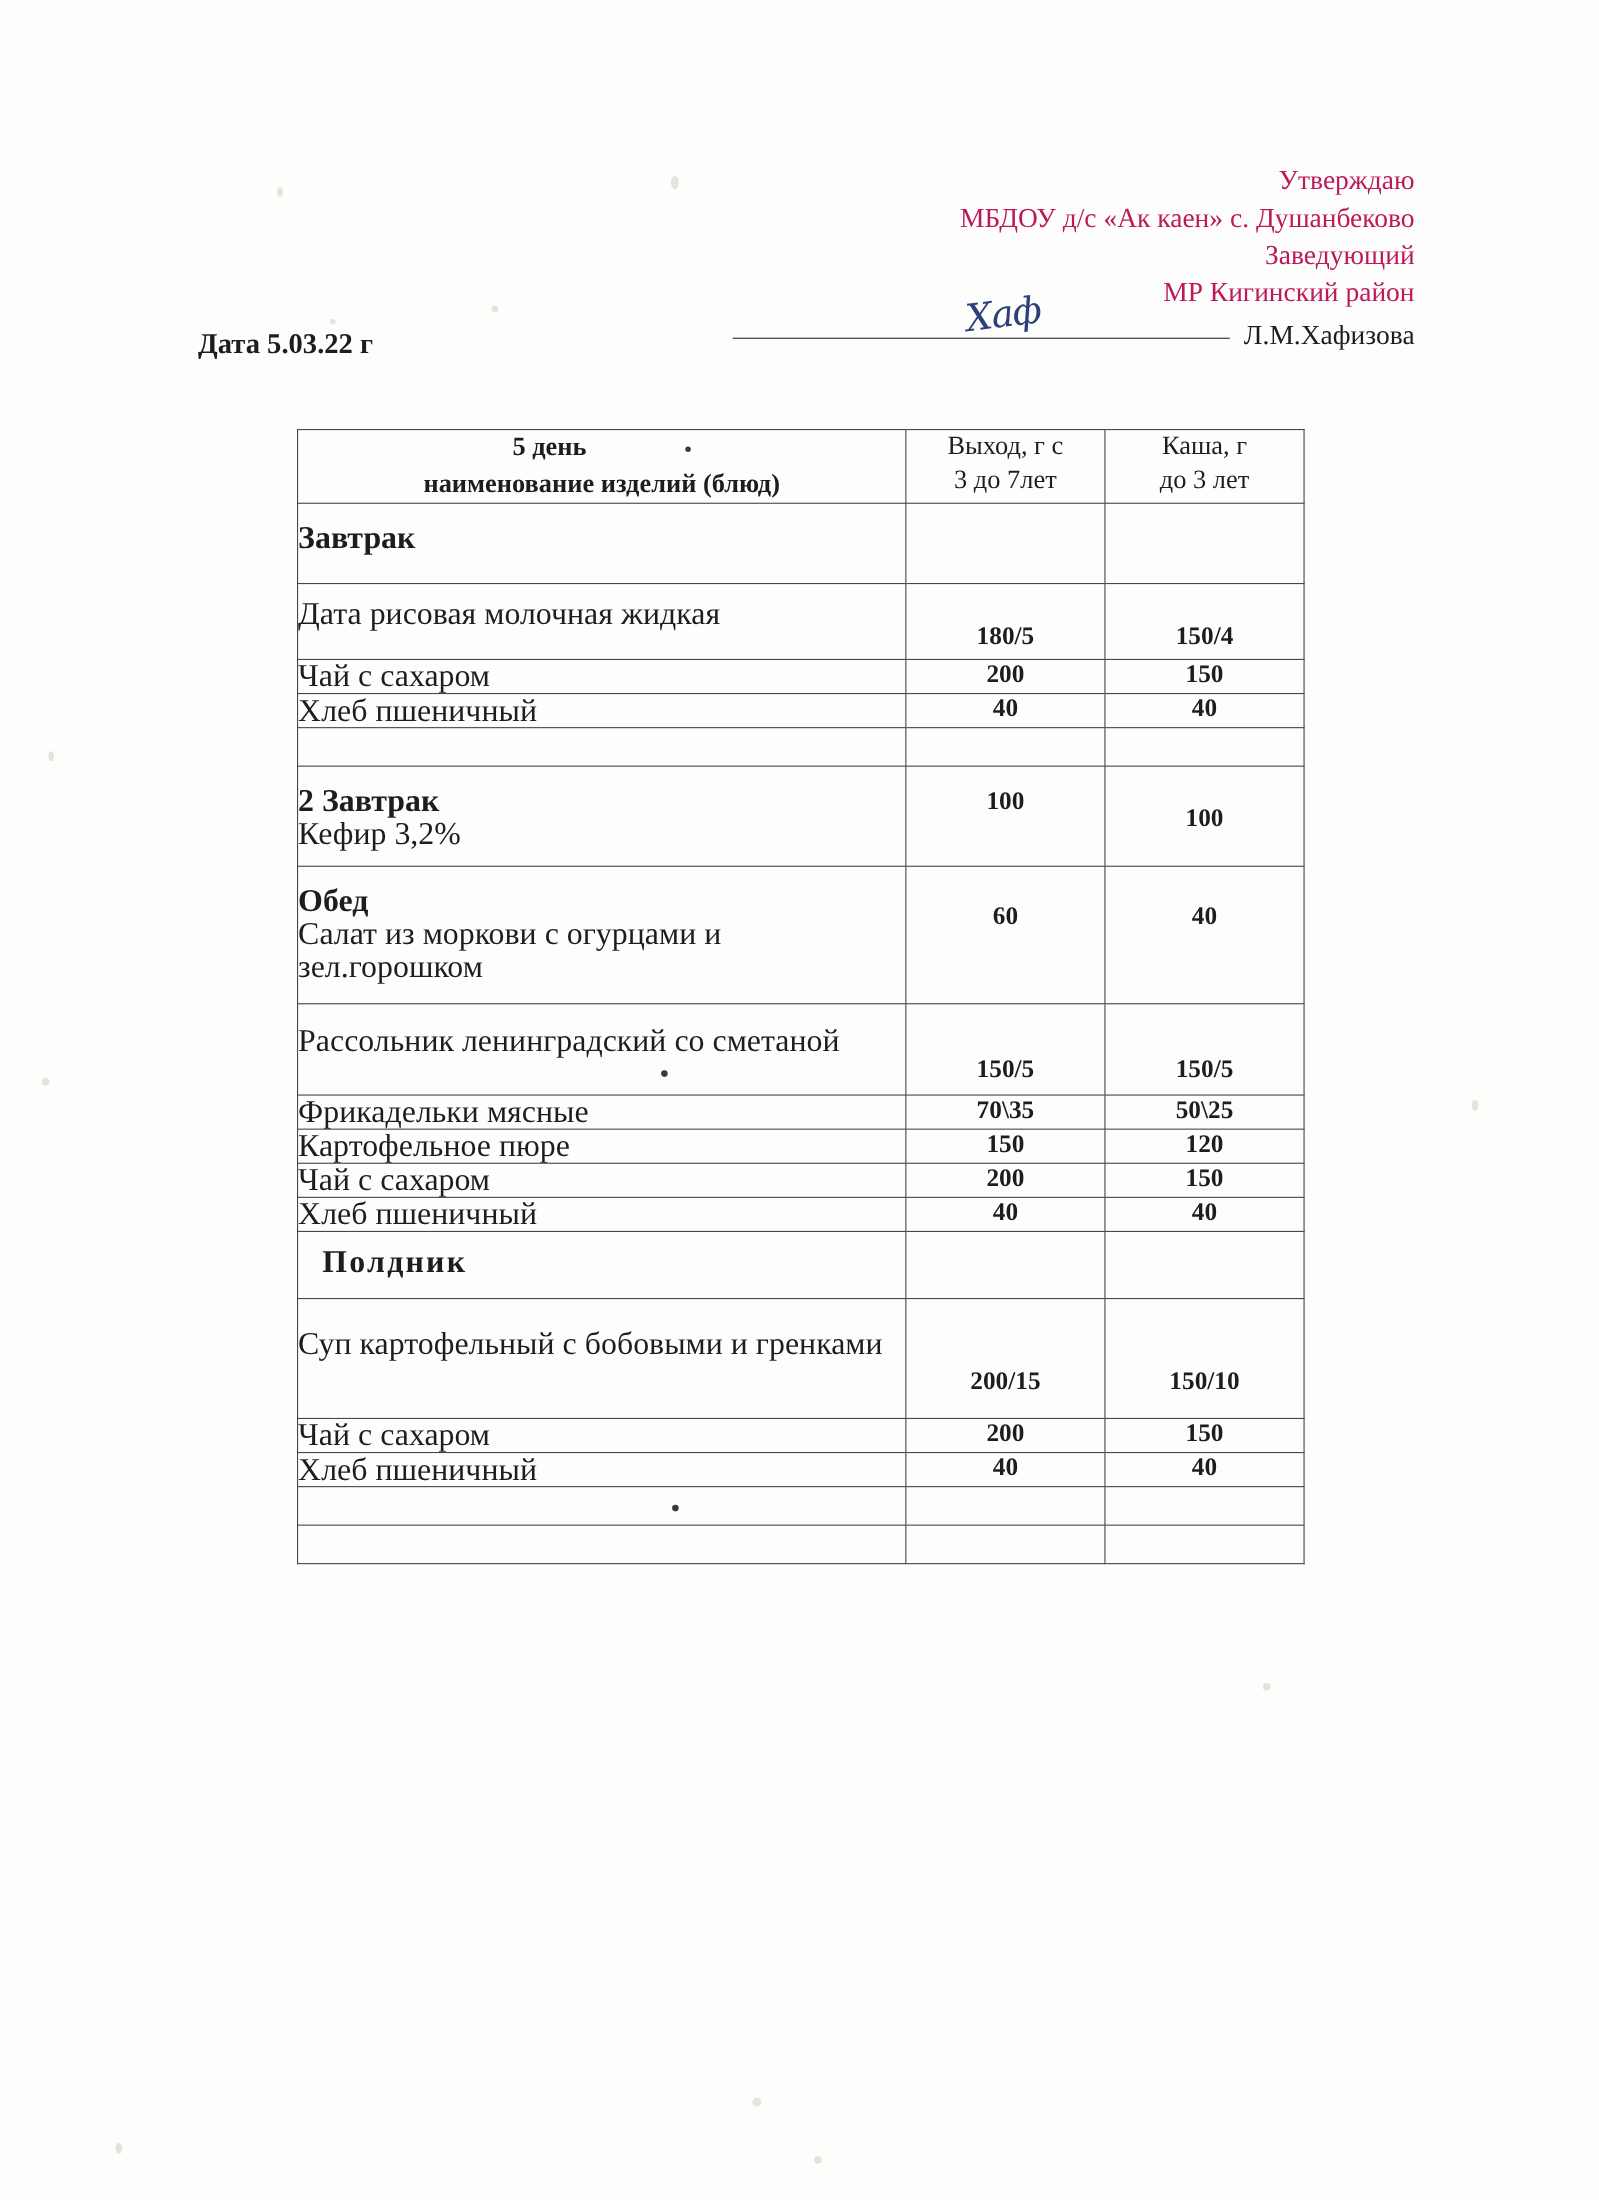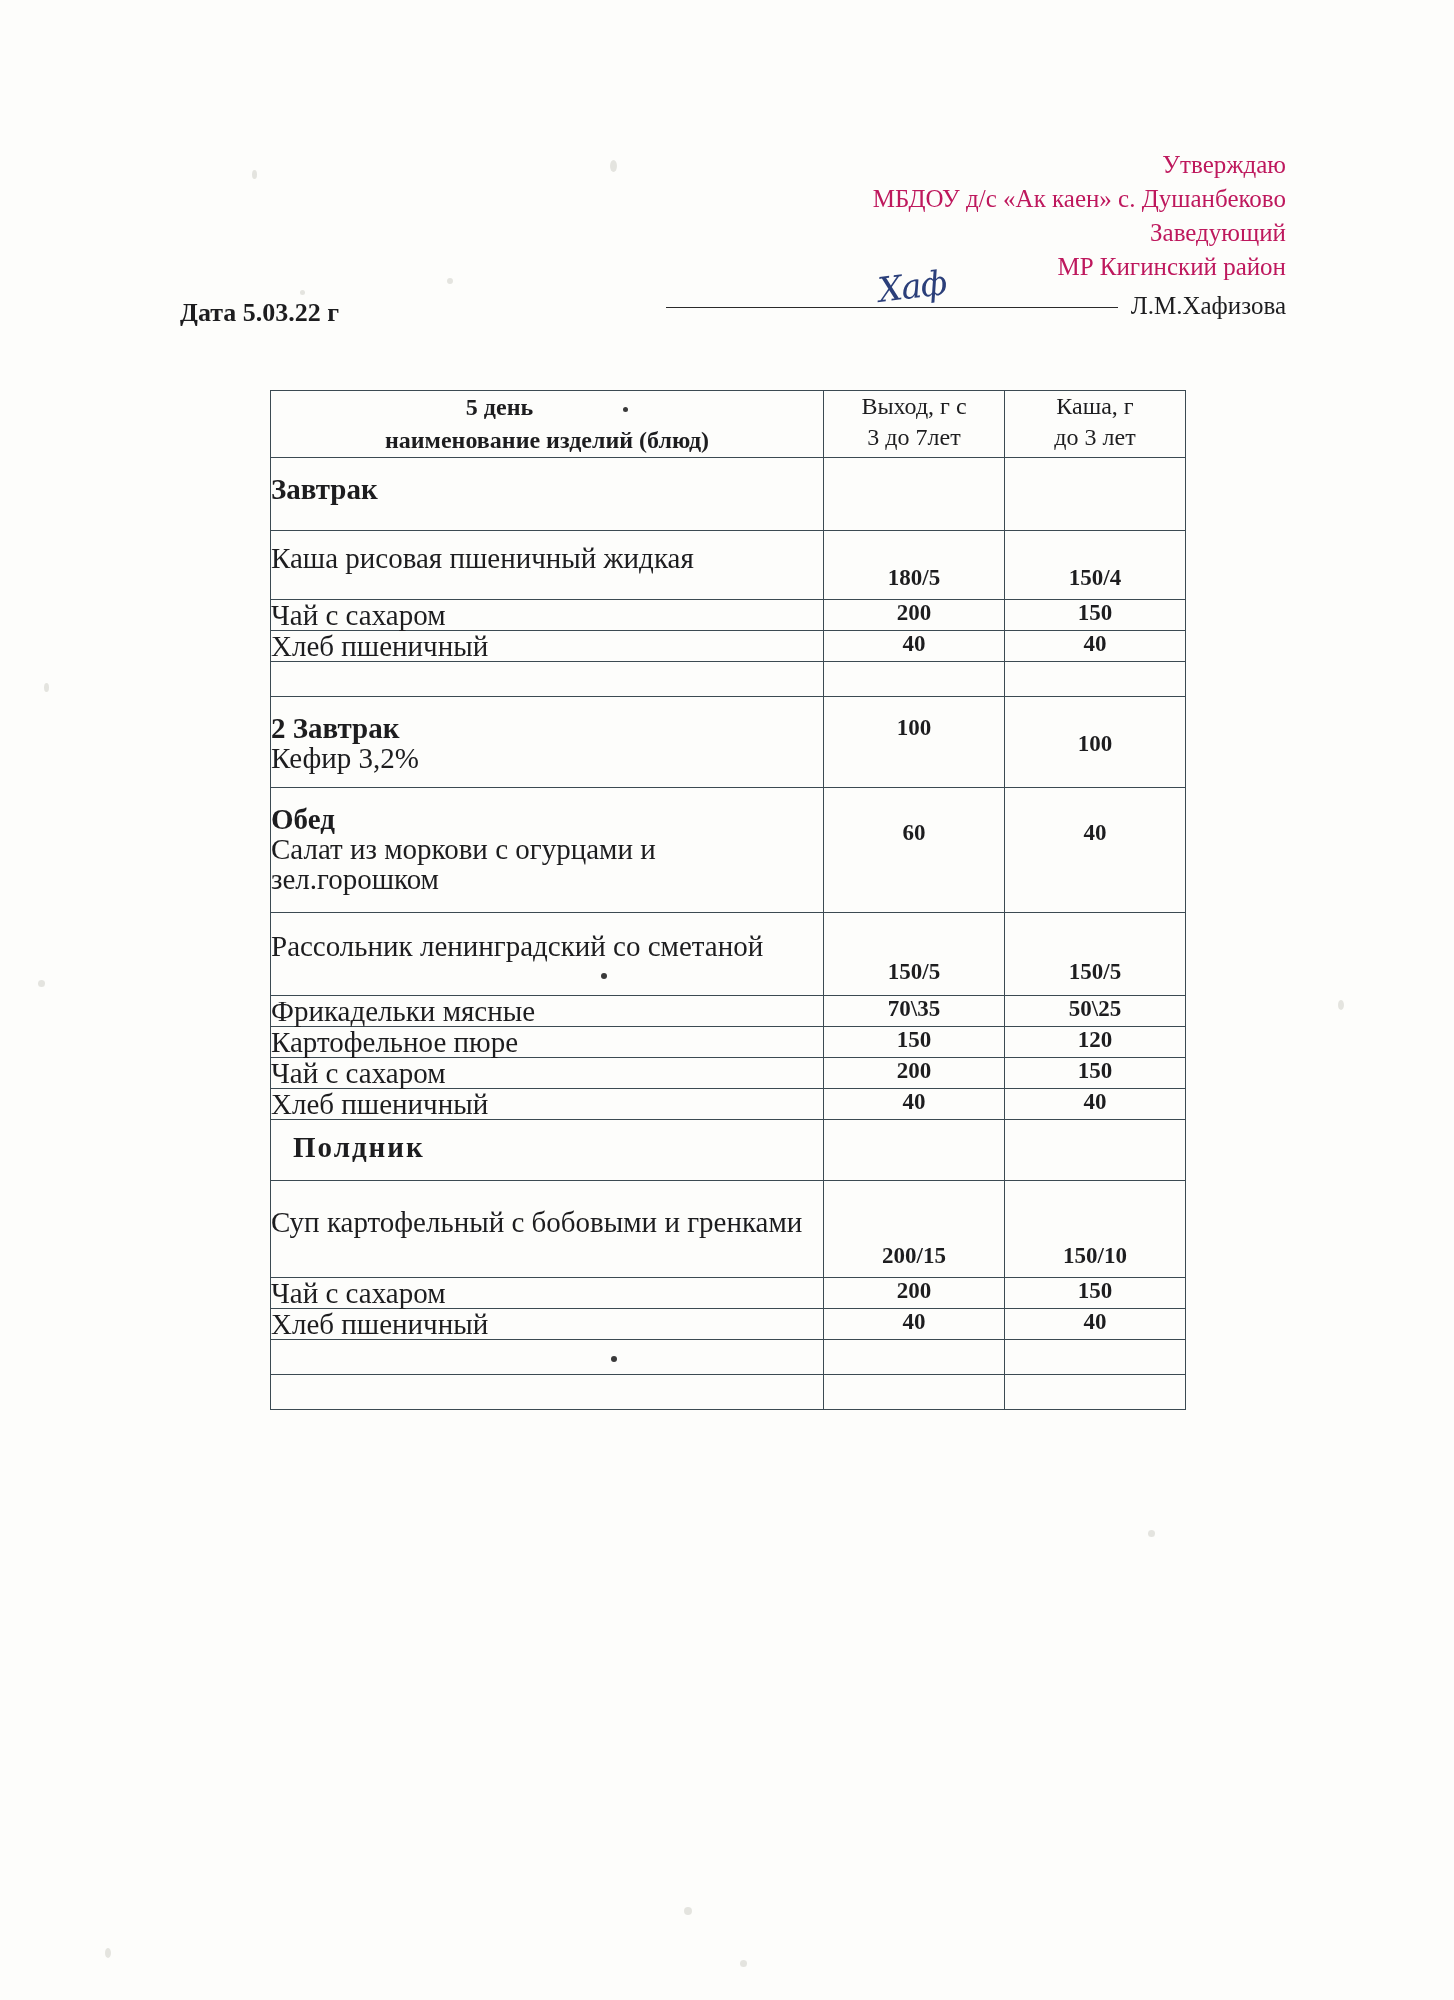--- a/index.html
+++ b/index.html
@@ -127,21 +127,21 @@
   .cell-name.spaced { letter-spacing: 2px; }
   .cell-val {
     font-size: 23px;
     text-align: center;
     padding: 7px 4px;
     font-weight: bold;
   }
   .cell-val.low { padding-top: 34px; }
   .cell-name.tall { padding-top: 12px; padding-bottom: 26px; }
   .cell-name.tall2 { padding-top: 18px; padding-bottom: 34px; }
-  .cell-name.tall3 { padding-top: 26px; padding-bottom: 40px; }
+  .cell-name.tall3 { padding-top: 26px; padding-bottom: 52px; }
   .cell-name.pad-top { padding-top: 16px; }
   .row-empty td { height: 34px; }
   .sub { display: block; }
   .dot-mark {
     display: inline-block;
     width: 5px; height: 5px;
     background: #3a3a3a;
     border-radius: 50%;
     vertical-align: middle;
     margin-left: 90px;
@@ -208,21 +208,21 @@
       </tr>
     </thead>
     <tbody>
 
       <tr>
         <td class="cell-name bold pad-top" style="padding-bottom:26px;">Завтрак</td>
         <td class="cell-val"></td>
         <td class="cell-val"></td>
       </tr>
       <tr>
-        <td class="cell-name tall">Каша рисовая пшеничный жидкая</td>
+        <td class="cell-name tall">Дата рисовая молочная жидкая</td>
         <td class="cell-val low">180/5</td>
         <td class="cell-val low">150/4</td>
       </tr>
       <tr>
         <td class="cell-name">Чай с сахаром</td>
         <td class="cell-val">200</td>
         <td class="cell-val">150</td>
       </tr>
       <tr>
         <td class="cell-name">Хлеб пшеничный</td>

